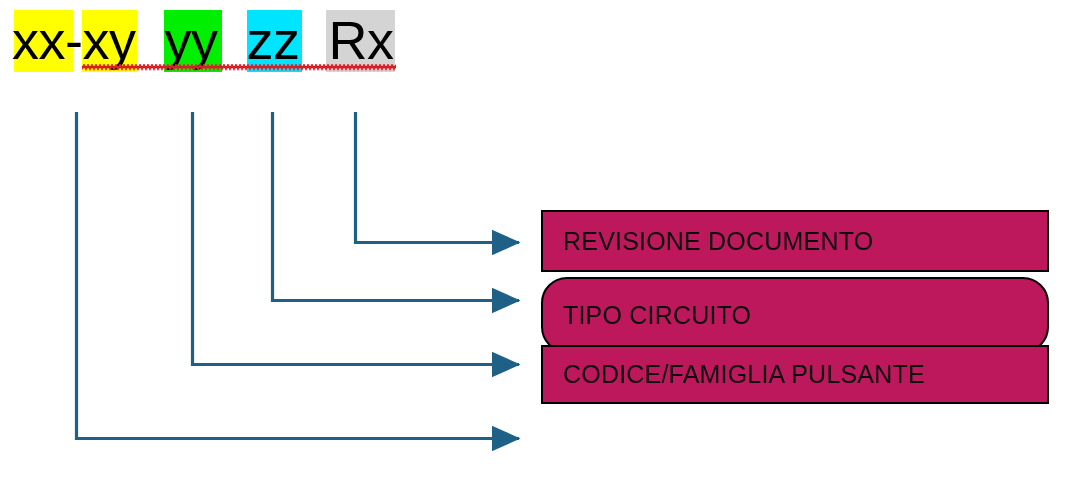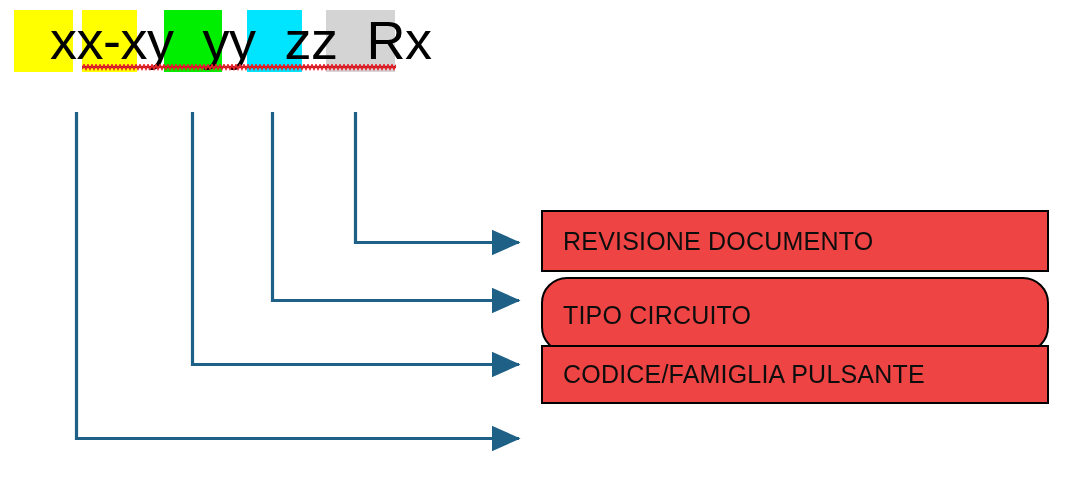--- a/index.html
+++ b/index.html
@@ -38,21 +38,20 @@
   .code-text {
     position: absolute;
     left: 12px;
     top: 8px;
     font-family: "Liberation Sans", sans-serif;
     font-size: 54px;
     line-height: 64px;
     letter-spacing: -0.5px;
     color: #000000;
     white-space: pre;
-    margin-left: 38px;
   }
   .spell-underline {
     position: absolute;
     height: 7px;
     top: 64px;
     overflow: hidden;
   }
   .spell-underline .bar {
     position: absolute;
     left: 0; top: 2px;
@@ -72,21 +71,21 @@
     width: 1090px;
     height: 478px;
   }
 
   
   .label-box {
     position: absolute;
     left: 541px;
     width: 508px;
     border: 2px solid #000000;
-    background: #ef4444;
+    background: #be185d;
     box-sizing: border-box;
     display: flex;
     align-items: center;
   }
   .label-box span {
     display: block;
     padding-left: 20px;
     font-family: "Liberation Sans", sans-serif;
     font-size: 25px;
     color: #0d0d0d;

